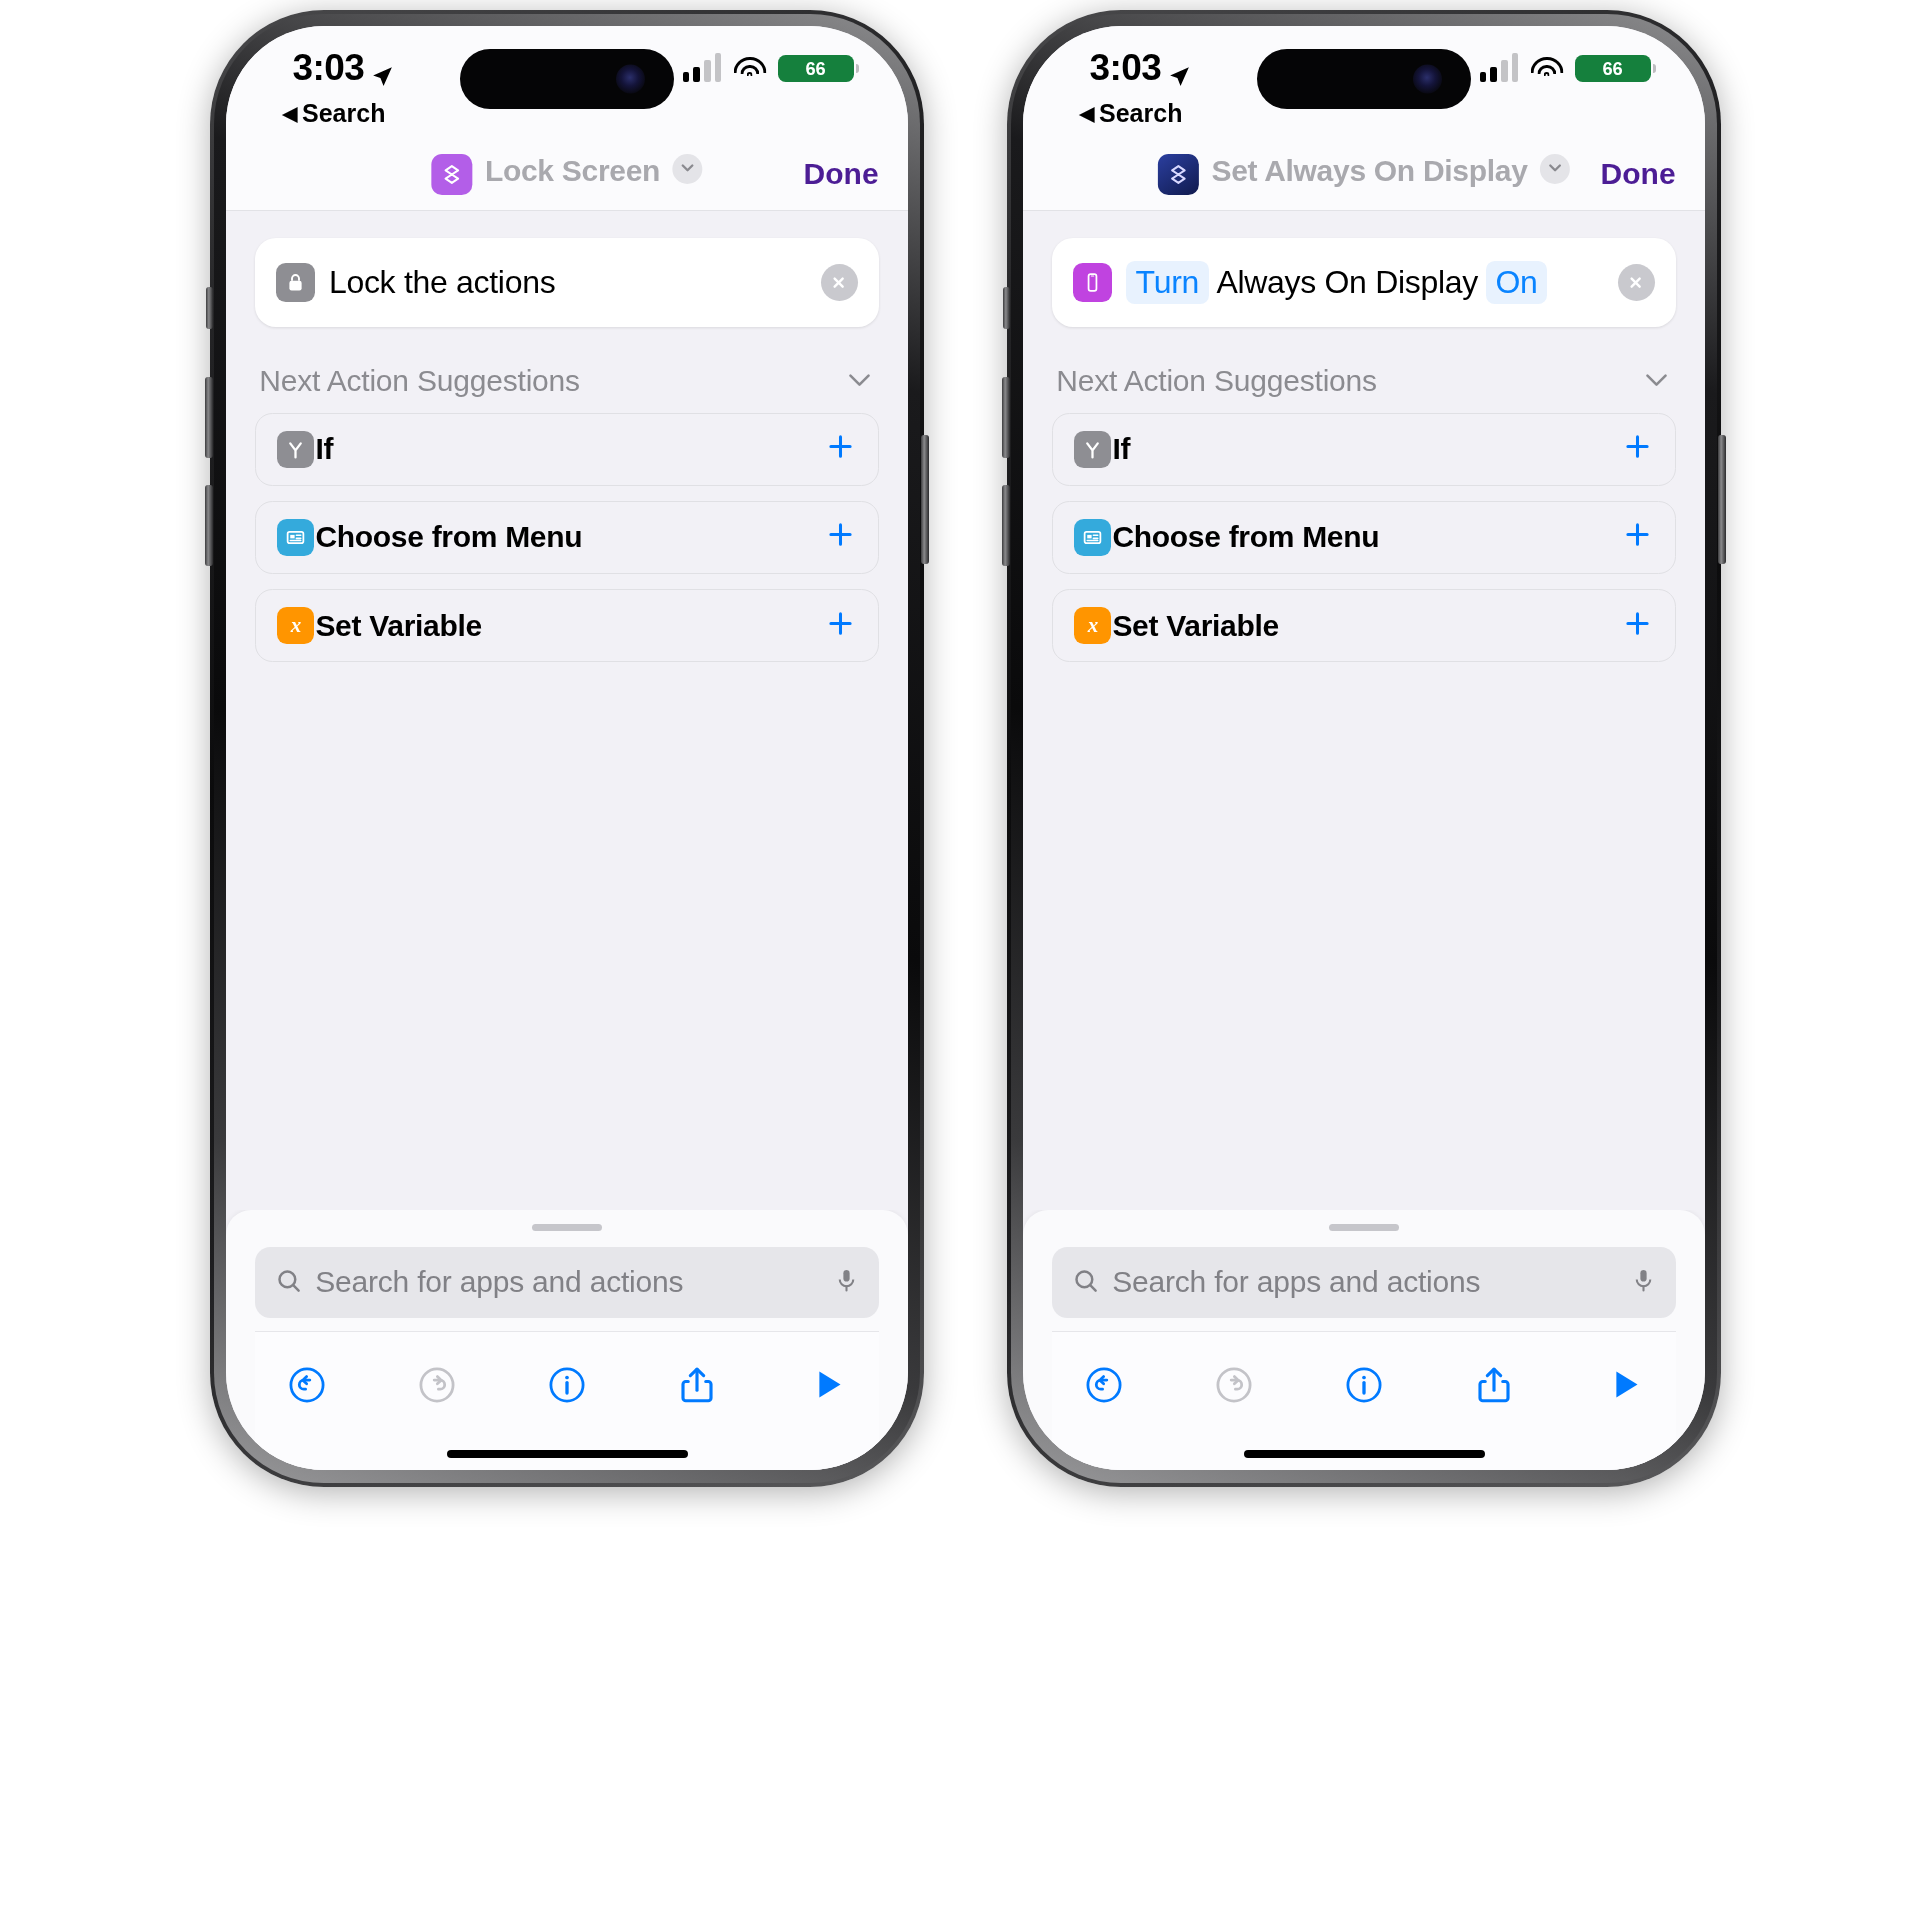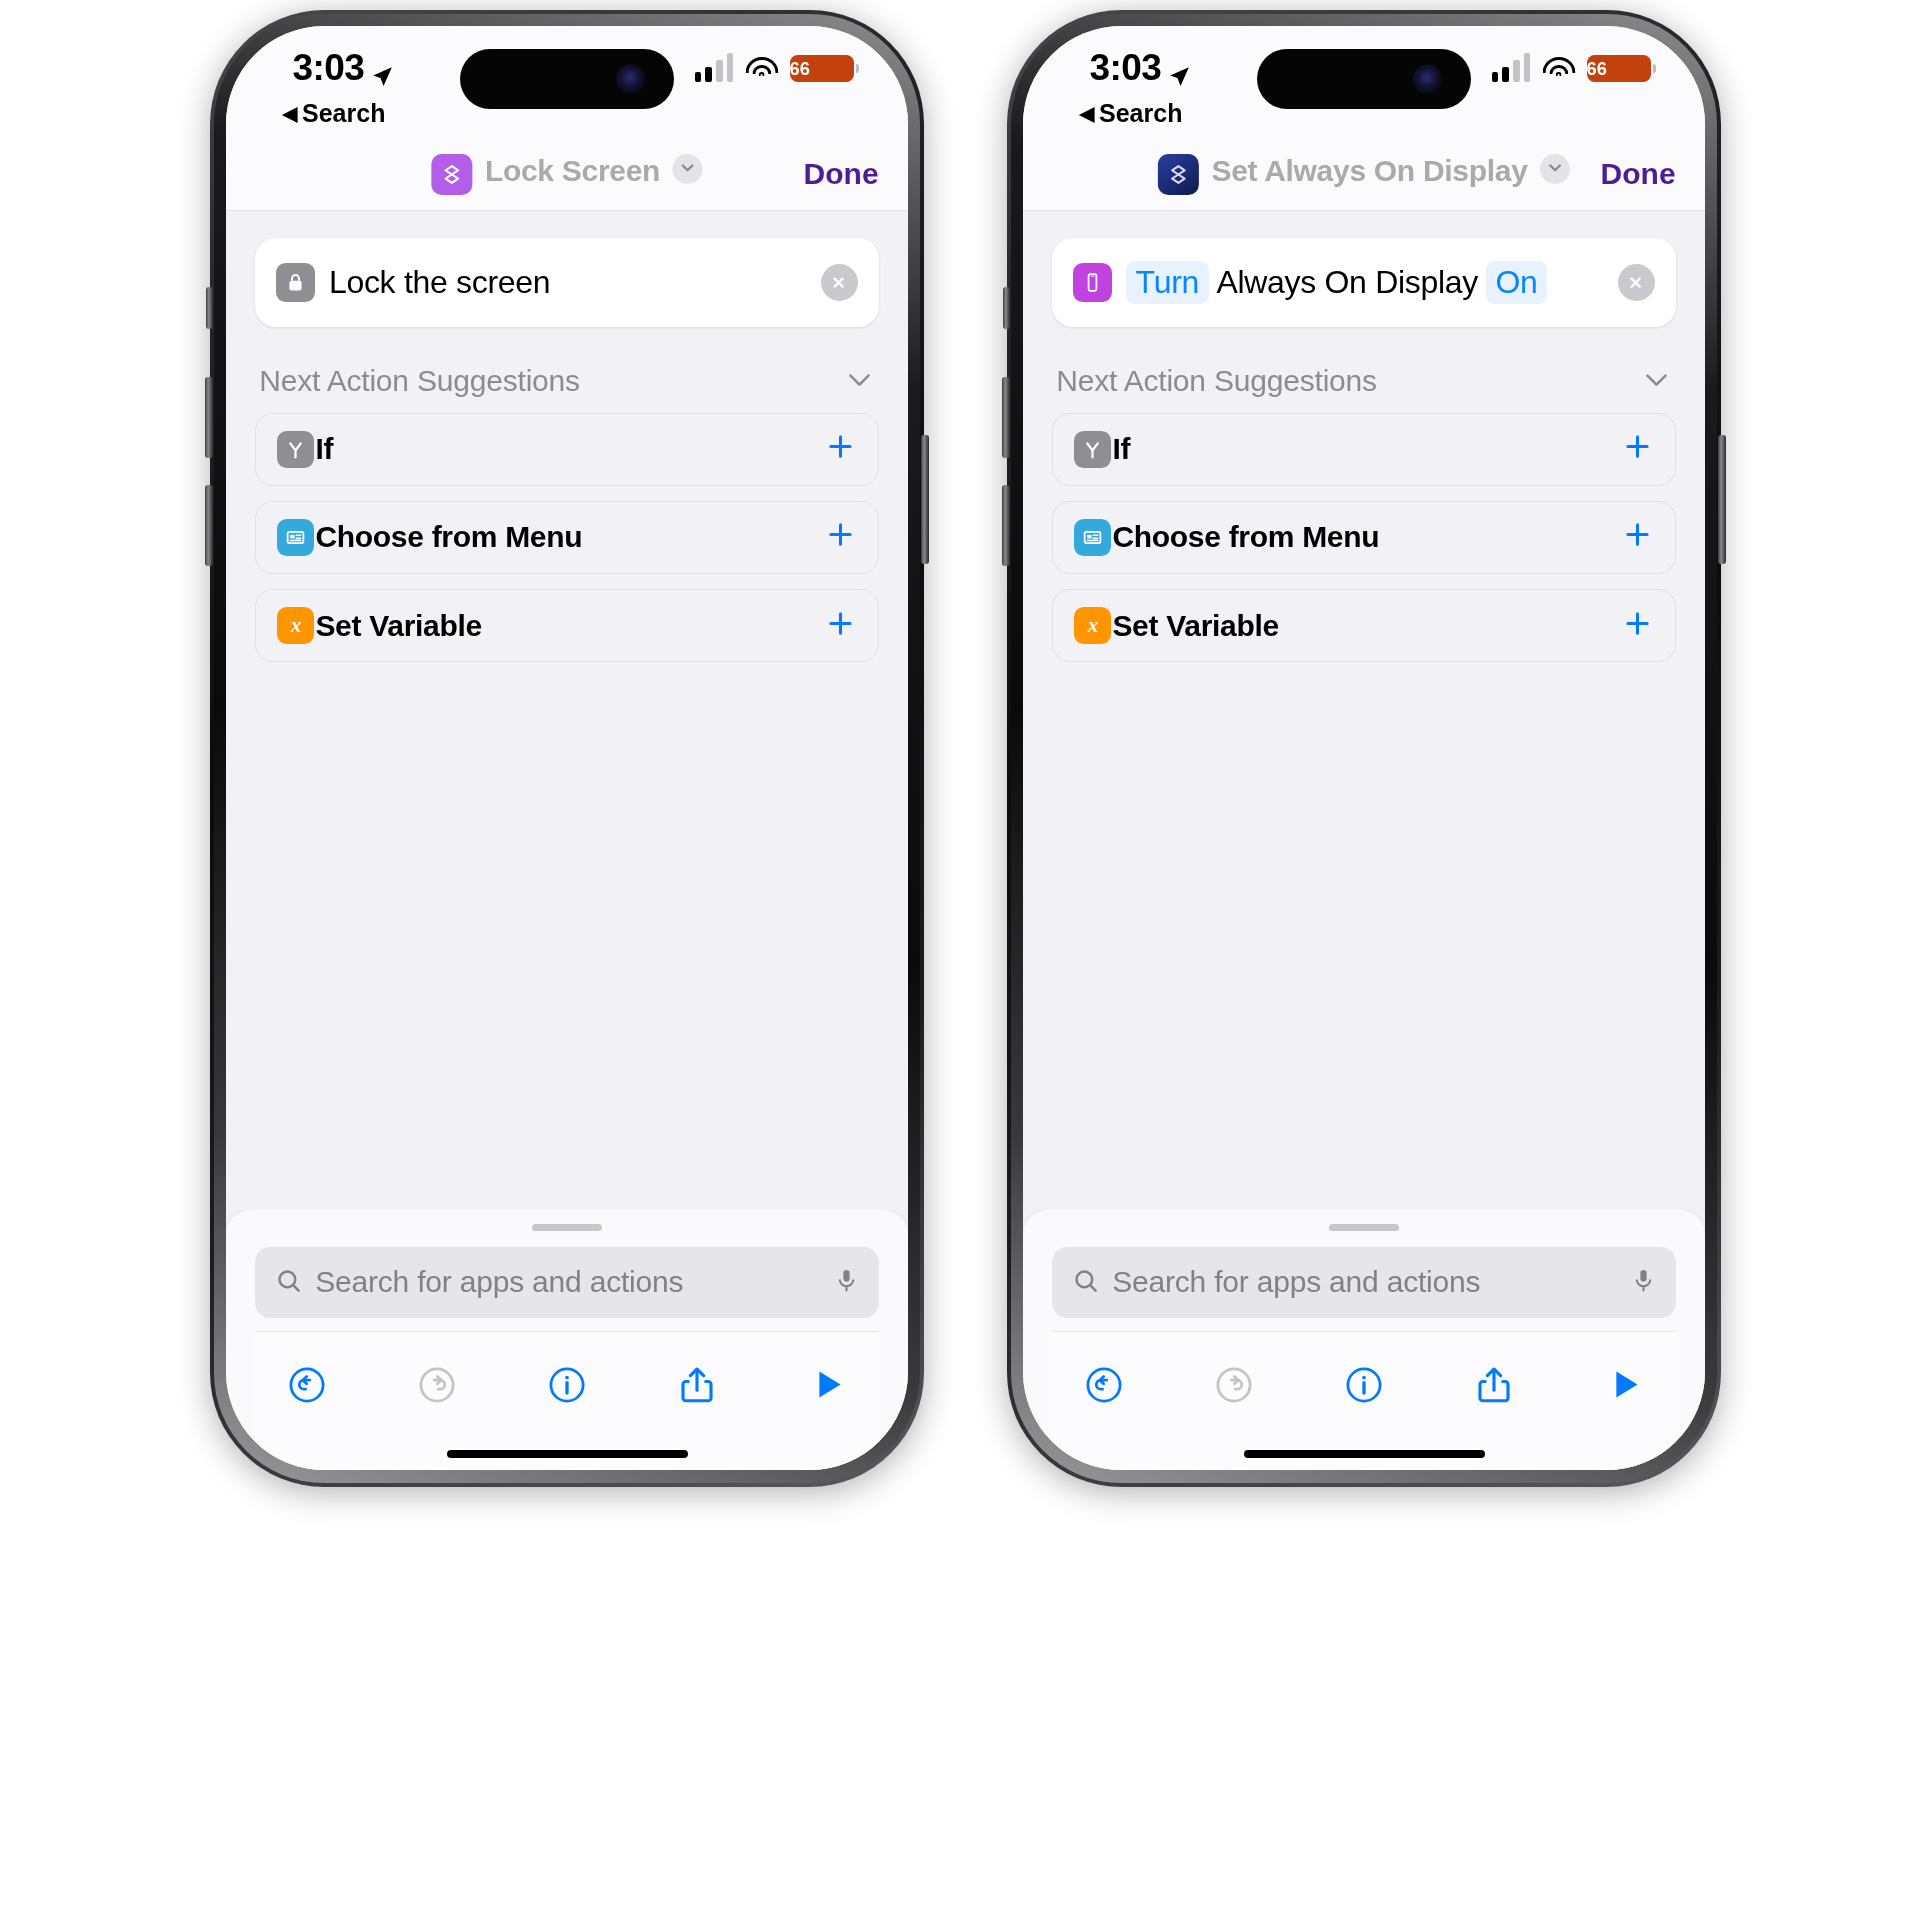--- a/index.html
+++ b/index.html
@@ -94,24 +94,24 @@
   .bars i:nth-child(1){ height:9.7px; }
   .bars i:nth-child(2){ height:15.4px; }
   .bars i:nth-child(3){ height:22px; background:#c3c3c6; }
   .bars i:nth-child(4){ height:29px; background:#c3c3c6; }
   .wifi { width: 33px; height: 25px; position:relative; }
   .wifi span { position:absolute; left:50%; transform:translateX(-50%); border:3.4px solid #000; border-bottom:none; border-radius: 50% 50% 0 0 / 100% 100% 0 0; }
   .wifi span.w1 { width:33px; height:16.4px; top:0; }
   .wifi span.w2 { width:19.3px; height:9.7px; top:7.7px; }
   .wifi span.w3 { width:6.8px;  height:3.9px;  top:15.4px; border-width:2.9px;}
   .battery {
-    width: 64px; height: 27px; border-radius: 7.7px;
-    background:#c2410c; color:#fff;
+    width: 76px; height: 27px; border-radius: 7.7px;
+    background:#15803d; color:#fff;
     font-size: 18.3px; font-weight:700;
-    display:flex; align-items:center; 
+    display:flex; align-items:center; justify-content:center;
     position:relative;
   }
   .battery::after{
     content:""; position:absolute; right:-5.8px; top:8.7px;
     width:3.9px; height:9.7px; border-radius:0 2.9px 2.9px 0; background:#bdbdc0;
   }
 
   
   .navbar {
     flex: 0 0 auto;
@@ -280,21 +280,21 @@
 
       <div class="content">
 
         <div class="action-card">
           <span class="act-icon" style="background:#8e8e93;">
             <svg width="21" height="21" viewBox="0 0 24 24" fill="#fff">
               <rect x="5" y="10" width="14" height="11" rx="2.5"></rect>
               <path d="M8 10 V7.5 a4 4 0 0 1 8 0 V10" fill="none" stroke="#fff" stroke-width="2.2"></path>
             </svg>
           </span>
-          <span class="act-text">Lock the screen</span>
+          <span class="act-text">Lock the actions</span>
           <span class="clear-btn">
             <svg width="19.3" height="19.3" viewBox="0 0 24 24" stroke="#fff" stroke-width="3" stroke-linecap="round">
                 <path d="M7 7 L17 17 M17 7 L7 17"></path>
               </svg>
           </span>
         </div>
 
         <div class="sugg-head">
           <span class="t">Next Action Suggestions</span>
           <span class="c">

